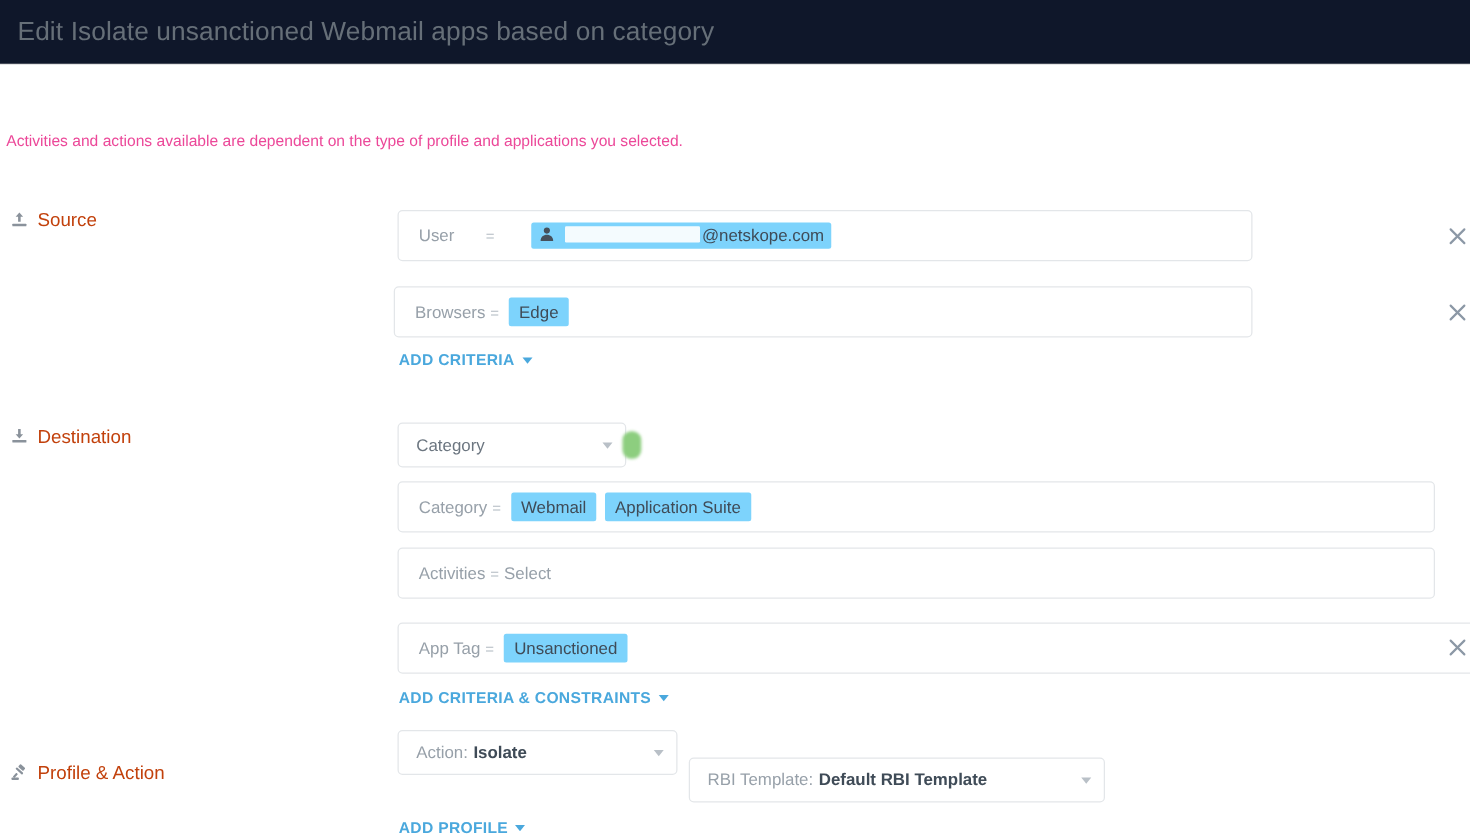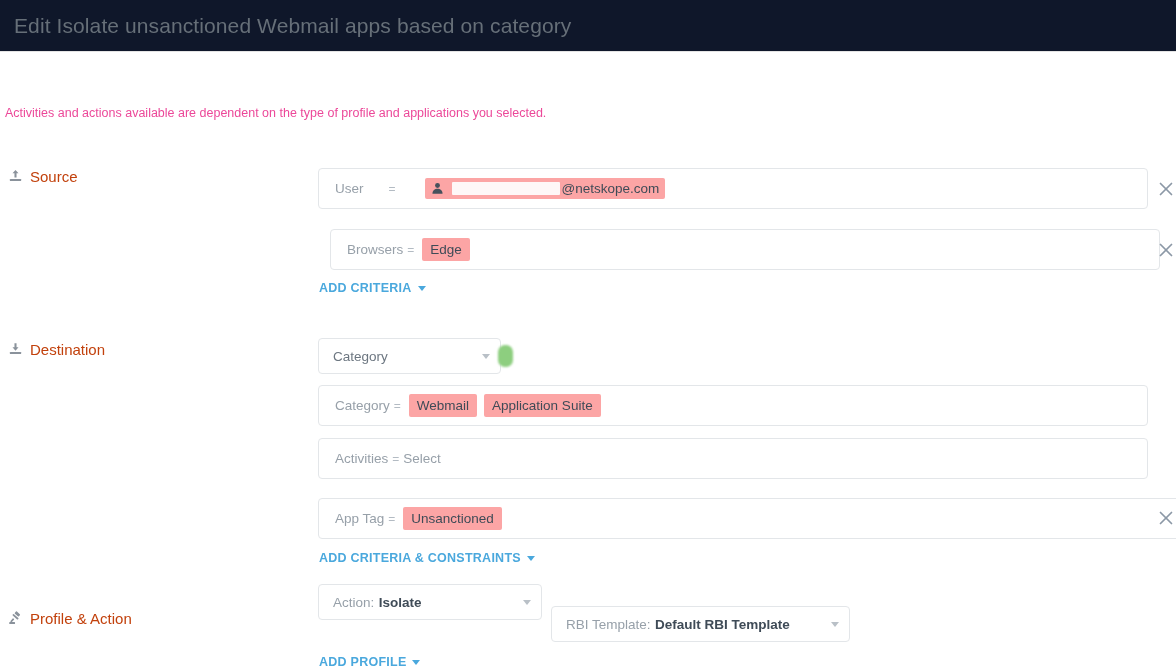--- a/index.html
+++ b/index.html
@@ -74,28 +74,27 @@
     color: #97a0a9;
     white-space: nowrap;
   }
   .criteria-eq {
     font-size: 12px;
     color: #b3bbc3;
     margin-left: -3px;
     margin-right: 1px;
   }
   .chip {
-    background: #fca5a5;
+    background: #7dd3fc;
     color: #3f4b57;
     font-size: 13.5px;
     padding: 4px 8px;
     border-radius: 2px;
     white-space: nowrap;
     display: inline-flex;
-    align-items: center;
     gap: 6px;
   }
   .chip-placeholder {
     font-size: 13.5px;
     color: #97a0a9;
     margin-left: -4px;
   }
 
   
   .chip-user { padding: 3px 6px 3px 6px; }
@@ -186,42 +185,42 @@
 <div class="section-label" style="left:8px; top:168px;">
   <span>
     <svg class="icon-svg" width="15" height="15" viewBox="0 0 16 16" fill="#8a929b">
       <path d="M8 1 L11.2 4.6 L9.1 4.6 L9.1 9 L6.9 9 L6.9 4.6 L4.8 4.6 Z"></path>
       <rect x="2" y="10.6" width="12" height="2.3" rx="0.5"></rect>
     </svg>
   </span>
   <span class="label-text">Source</span>
 </div>
 
-<div class="criteria-row" style="left:318px; top:168px; width:830px;gap:28px;">
+<div class="criteria-row" style="left:318px; top:168px; width:684px;gap:28px;">
   <span class="criteria-key">User</span>
   <span class="criteria-eq">=</span>
   <span class="chip chip-user">
     <span>
       <svg class="icon-svg" width="13" height="13" viewBox="0 0 16 16" fill="#46515c">
         <circle cx="8" cy="4.3" r="3"></circle>
         <path d="M1.8 14.5 C1.8 10.6 4.6 8.4 8 8.4 C11.4 8.4 14.2 10.6 14.2 14.5 Z"></path>
       </svg>
     </span>
     <span class="redact"></span>
     <span class="user-tail">@netskope.com</span>
   </span>
 </div>
 <div class="remove-x" style="left:1157px; top:180px;">
   <svg class="icon-svg" width="18" height="18" viewBox="0 0 18 18" stroke="#8c98a6" stroke-width="1.7" stroke-linecap="round">
     <line x1="3.5" y1="3.5" x2="14.5" y2="14.5"></line>
     <line x1="14.5" y1="3.5" x2="3.5" y2="14.5"></line>
   </svg>
 </div>
 
-<div class="criteria-row" style="left:330px; top:229px; width:830px;">
+<div class="criteria-row" style="left:315px; top:229px; width:687px;">
   <span class="criteria-key">Browsers</span>
   <span class="criteria-eq">=</span>
   <span class="chip">Edge</span>
 </div>
 <div class="remove-x" style="left:1157px; top:241px;">
   <svg class="icon-svg" width="18" height="18" viewBox="0 0 18 18" stroke="#8c98a6" stroke-width="1.7" stroke-linecap="round">
     <line x1="3.5" y1="3.5" x2="14.5" y2="14.5"></line>
     <line x1="14.5" y1="3.5" x2="3.5" y2="14.5"></line>
   </svg>
 </div>
@@ -290,21 +289,21 @@
 </div>
 
 <div class="dropdown" style="left:318px; top:584px; width:224px;">
   <span>
     <span class="dd-label">Action:</span>
     <span class="dd-value">Isolate</span>
   </span>
   <span class="dd-caret"></span>
 </div>
 
-<div class="dropdown" style="left:551px; top:606px; width:299px;">
+<div class="dropdown" style="left:551px; top:606px; width:333px;">
   <span>
     <span class="dd-label">RBI Template:</span>
     <span class="dd-value">Default RBI Template</span>
   </span>
   <span class="dd-caret"></span>
 </div>
 
 <div class="add-link" style="left:319px; top:655px;">
   <span>ADD PROFILE</span>
   <span class="caret"></span>

